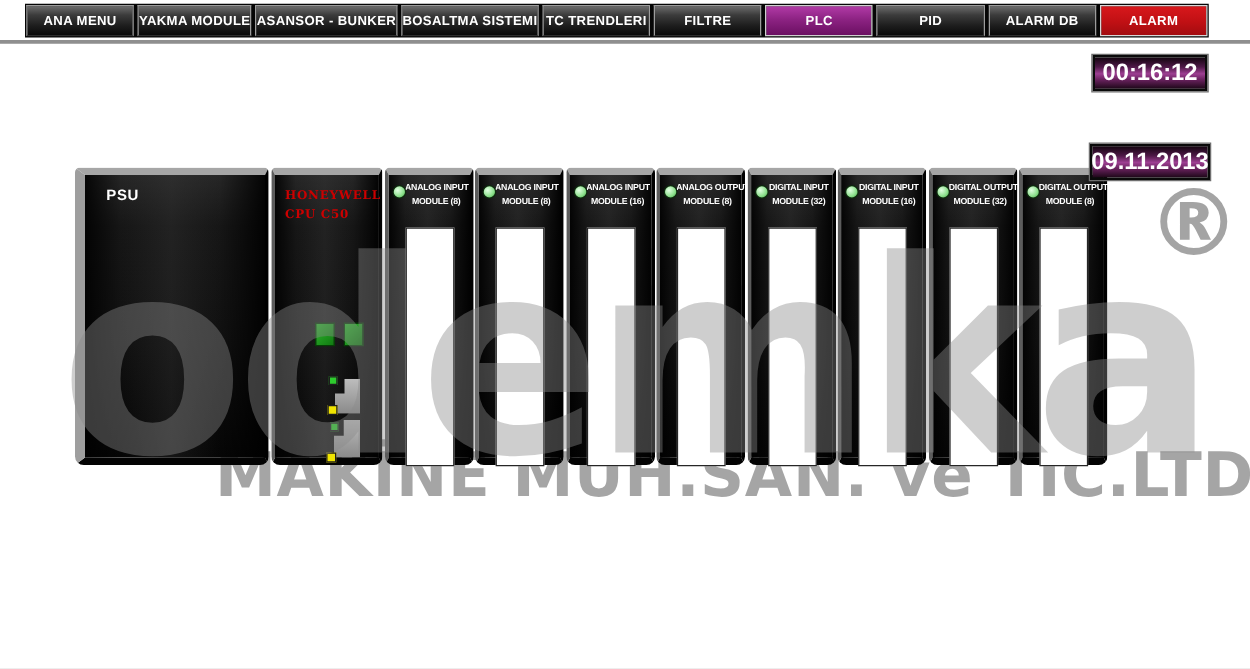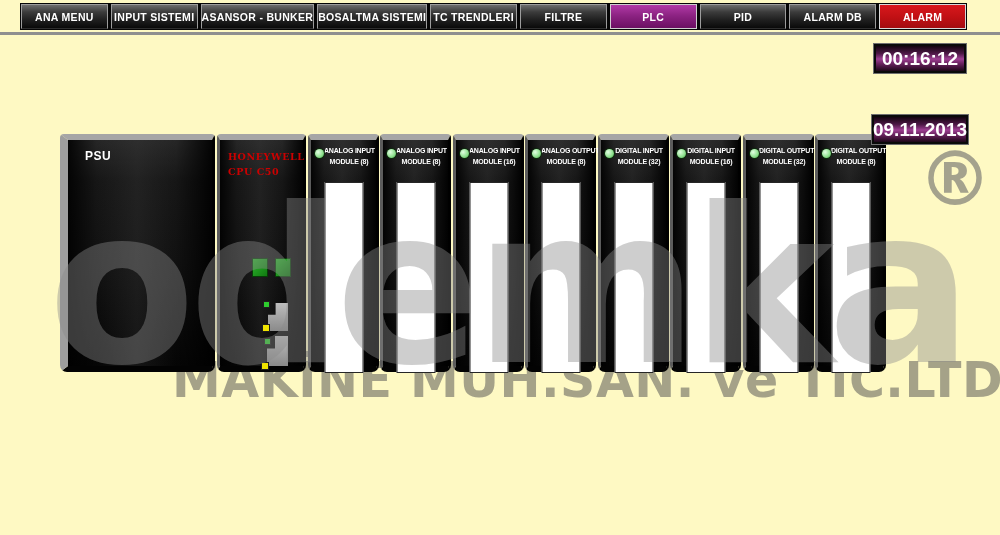--- a/index.html
+++ b/index.html
@@ -2,21 +2,21 @@
 <html><head>
 <meta charset="utf-8">
 <style>
   html,body{margin:0;padding:0;}
   body{
     width:1000px;height:535px;
     background:#cacaca;
     font-family:"Liberation Sans",sans-serif;
     overflow:hidden;
   }
-  #screen{position:relative;width:1000px;height:535px;background:#fef9c3;}
+  #screen{position:relative;width:1000px;height:535px;background:#ffffff;}
 
   
   .navbar{
     position:absolute;top:3px;left:20px;width:947px;height:27px;
     background:#060606;display:flex;gap:3px;padding:1px;box-sizing:border-box;
     z-index:30;
   }
   .nav-btn{
     flex:1;display:flex;align-items:center;justify-content:center;
     background:linear-gradient(180deg,#6d6d6d 0%,#3c3c3c 30%,#1d1d1d 68%,#0a0a0a 100%);
@@ -119,21 +119,21 @@
     font-family:"DejaVu Sans",sans-serif;line-height:1;
   }
 </style>
 </head>
 <body>
 
 <div id="screen">
 
   <div class="navbar">
     <div class="nav-btn">ANA MENU</div>
-    <div class="nav-btn">INPUT SISTEMI</div>
+    <div class="nav-btn">YAKMA MODULE</div>
     <div class="nav-btn">ASANSOR - BUNKER</div>
     <div class="nav-btn">BOSALTMA SISTEMI</div>
     <div class="nav-btn">TC TRENDLERI</div>
     <div class="nav-btn">FILTRE</div>
     <div class="nav-btn purple">PLC</div>
     <div class="nav-btn">PID</div>
     <div class="nav-btn">ALARM DB</div>
     <div class="nav-btn red">ALARM</div>
   </div>
   <div class="bar-underline"></div>

